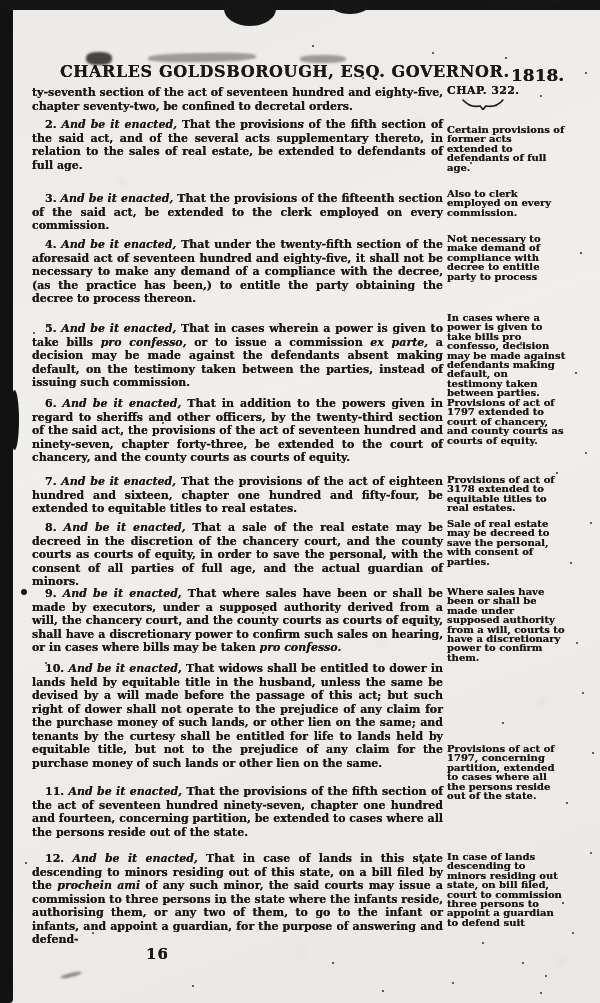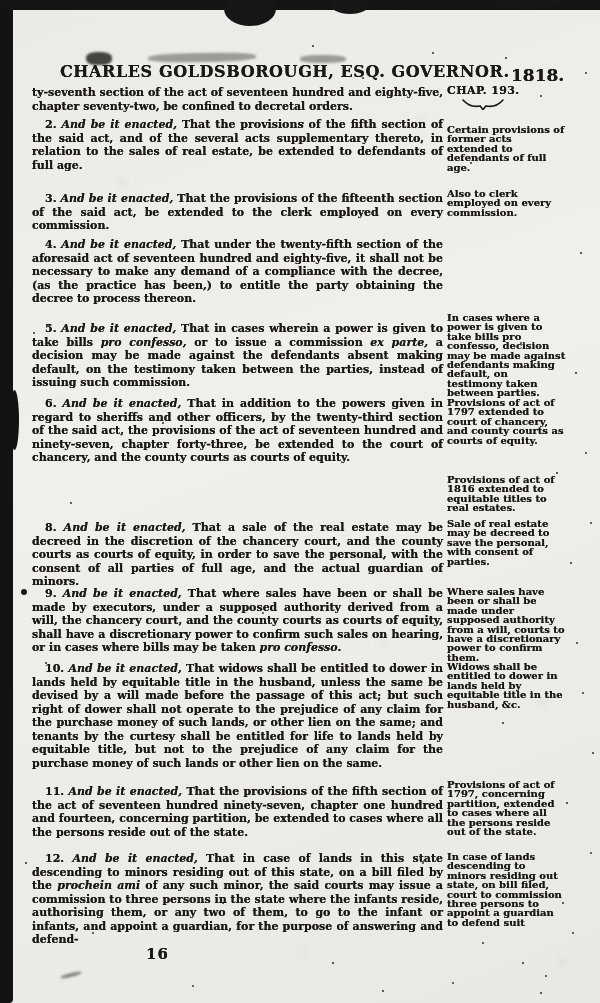--- a/index.html
+++ b/index.html
@@ -83,44 +83,45 @@
   <div class="smudge smudge-3"></div>
   <div class="smudge smudge-4"></div>
   <div class="speck"></div>
   <div class="mottle"></div>
   <div class="bullet"></div>
 
   <div class="running-head">CHARLES GOLDSBOROUGH, ESQ. GOVERNOR.</div>
   <div class="year">1818.</div>
 
   <div class="chap">
-    <span>CHAP. 193.</span>
+    <span>CHAP. 322.</span>
     <svg width="44" height="12" viewBox="0 0 44 12">
       <path d="M2,2 Q9,10 19,8 L22,11.5 L25,8 Q35,10 42,2" fill="none" stroke="#1c1813" stroke-width="1.6" stroke-linecap="round"></path>
     </svg>
   </div>
 
   <p class="bp" style="top:86px"><span>ty-seventh section of the act of seventeen hundred and eighty-five, chapter seventy-two, be confined to decretal orders.</span></p>
   <p class="bp ind" style="top:118px"><span>2. </span><span class="it">And be it enacted,</span><span> That the provisions of the fifth section of the said act, and of the several acts supplementary thereto, in relation to the sales of real estate, be extended to defendants of full age.</span></p>
   <p class="bp ind" style="top:192px"><span>3. </span><span class="it">And be it enacted,</span><span> That the provisions of the fifteenth section of the said act, be extended to the clerk employed on every commission.</span></p>
   <p class="bp ind" style="top:238px"><span>4. </span><span class="it">And be it enacted,</span><span> That under the twenty-fifth section of the aforesaid act of seventeen hundred and eighty-five, it shall not be necessary to make any demand of a compliance with the decree, (as the practice has been,) to entitle the party obtaining the decree to process thereon.</span></p>
   <p class="bp ind" style="top:322px"><span>5. </span><span class="it">And be it enacted,</span><span> That in cases wherein a power is given to take bills </span><span class="it">pro confesso,</span><span> or to issue a commission </span><span class="it">ex parte,</span><span> a decision may be made against the defendants absent making default, on the testimony taken between the parties, instead of issuing such commission.</span></p>
   <p class="bp ind" style="top:397px"><span>6. </span><span class="it">And be it enacted,</span><span> That in addition to the powers given in regard to sheriffs and other officers, by the twenty-third section of the said act, the provisions of the act of seventeen hundred and ninety-seven, chapter forty-three, be extended to the court of chancery, and the county courts as courts of equity.</span></p>
+  <p class="bp ind" style="top:475px"><span>7. </span><span class="it">And be it enacted,</span><span> That the provisions of the act of eighteen hundred and sixteen, chapter one hundred and fifty-four, be extended to equitable titles to real estates.</span></p>
   <p class="bp ind" style="top:521px"><span>8. </span><span class="it">And be it enacted,</span><span> That a sale of the real estate may be decreed in the discretion of the chancery court, and the county courts as courts of equity, in order to save the personal, with the consent of all parties of full age, and the actual guardian of minors.</span></p>
   <p class="bp ind" style="top:587px"><span>9. </span><span class="it">And be it enacted,</span><span> That where sales have been or shall be made by executors, under a supposed authority derived from a will, the chancery court, and the county courts as courts of equity, shall have a discretionary power to confirm such sales on hearing, or in cases where bills may be taken </span><span class="it">pro confesso.</span></p>
   <p class="bp ind" style="top:662px"><span>10. </span><span class="it">And be it enacted,</span><span> That widows shall be entitled to dower in lands held by equitable title in the husband, unless the same be devised by a will made before the passage of this act; but such right of dower shall not operate to the prejudice of any claim for the purchase money of such lands, or other lien on the same; and tenants by the curtesy shall be entitled for life to lands held by equitable title, but not to the prejudice of any claim for the purchase money of such lands or other lien on the same.</span></p>
   <p class="bp ind" style="top:785px"><span>11. </span><span class="it">And be it enacted,</span><span> That the provisions of the fifth section of the act of seventeen hundred ninety-seven, chapter one hundred and fourteen, concerning partition, be extended to cases where all the persons reside out of the state.</span></p>
   <p class="bp ind" style="top:852px"><span>12. </span><span class="it">And be it enacted,</span><span> That in case of lands in this state descending to minors residing out of this state, on a bill filed by the </span><span class="it">prochein ami</span><span> of any such minor, the said courts may issue a commission to three persons in the state where the infants reside, authorising them, or any two of them, to go to the infant or infants, and appoint a guardian, for the purpose of answering and defend-</span></p>
 
   <div class="mn" style="top:125px">Certain provisions of former acts extended to defendants of full age.</div>
   <div class="mn" style="top:189px">Also to clerk employed on every commission.</div>
+  <div class="mn" style="top:234px">Not necessary to make demand of compliance with decree to entitle party to process</div>
   <div class="mn" style="top:313px">In cases where a power is given to take bills pro confesso, decision may be made against defendants making default, on testimony taken between parties.</div>
   <div class="mn" style="top:398px">Provisions of act of 1797 extended to court of chancery, and county courts as courts of equity.</div>
-  <div class="mn" style="top:475px">Provisions of act of 1816 extended to equitable titles to real estates.</div>
+  <div class="mn" style="top:475px">Provisions of act of 3178 extended to equitable titles to real estates.</div>
   <div class="mn" style="top:519px">Sale of real estate may be decreed to save the personal, with consent of parties.</div>
   <div class="mn" style="top:587px">Where sales have been or shall be made under supposed authority from a will, courts to have a discretionary power to confirm them.</div>
-  <div class="mn" style="top:662px">Widows shall be entitled to dower in lands held by equitable title in the husband, &amp;c.</div>
-  <div class="mn" style="top:780px">Provisions of act of 1797, concerning partition, extended to cases where all the persons reside out of the state.</div>
+  <div class="mn" style="top:744px">Provisions of act of 1797, concerning partition, extended to cases where all the persons reside out of the state.</div>
   <div class="mn" style="top:852px">In case of lands descending to minors residing out state, on bill filed, court to commission three persons to appoint a guardian to defend suit</div>
 
   <div class="pageno">16</div>
 
 </div>
 
 </body></html>

